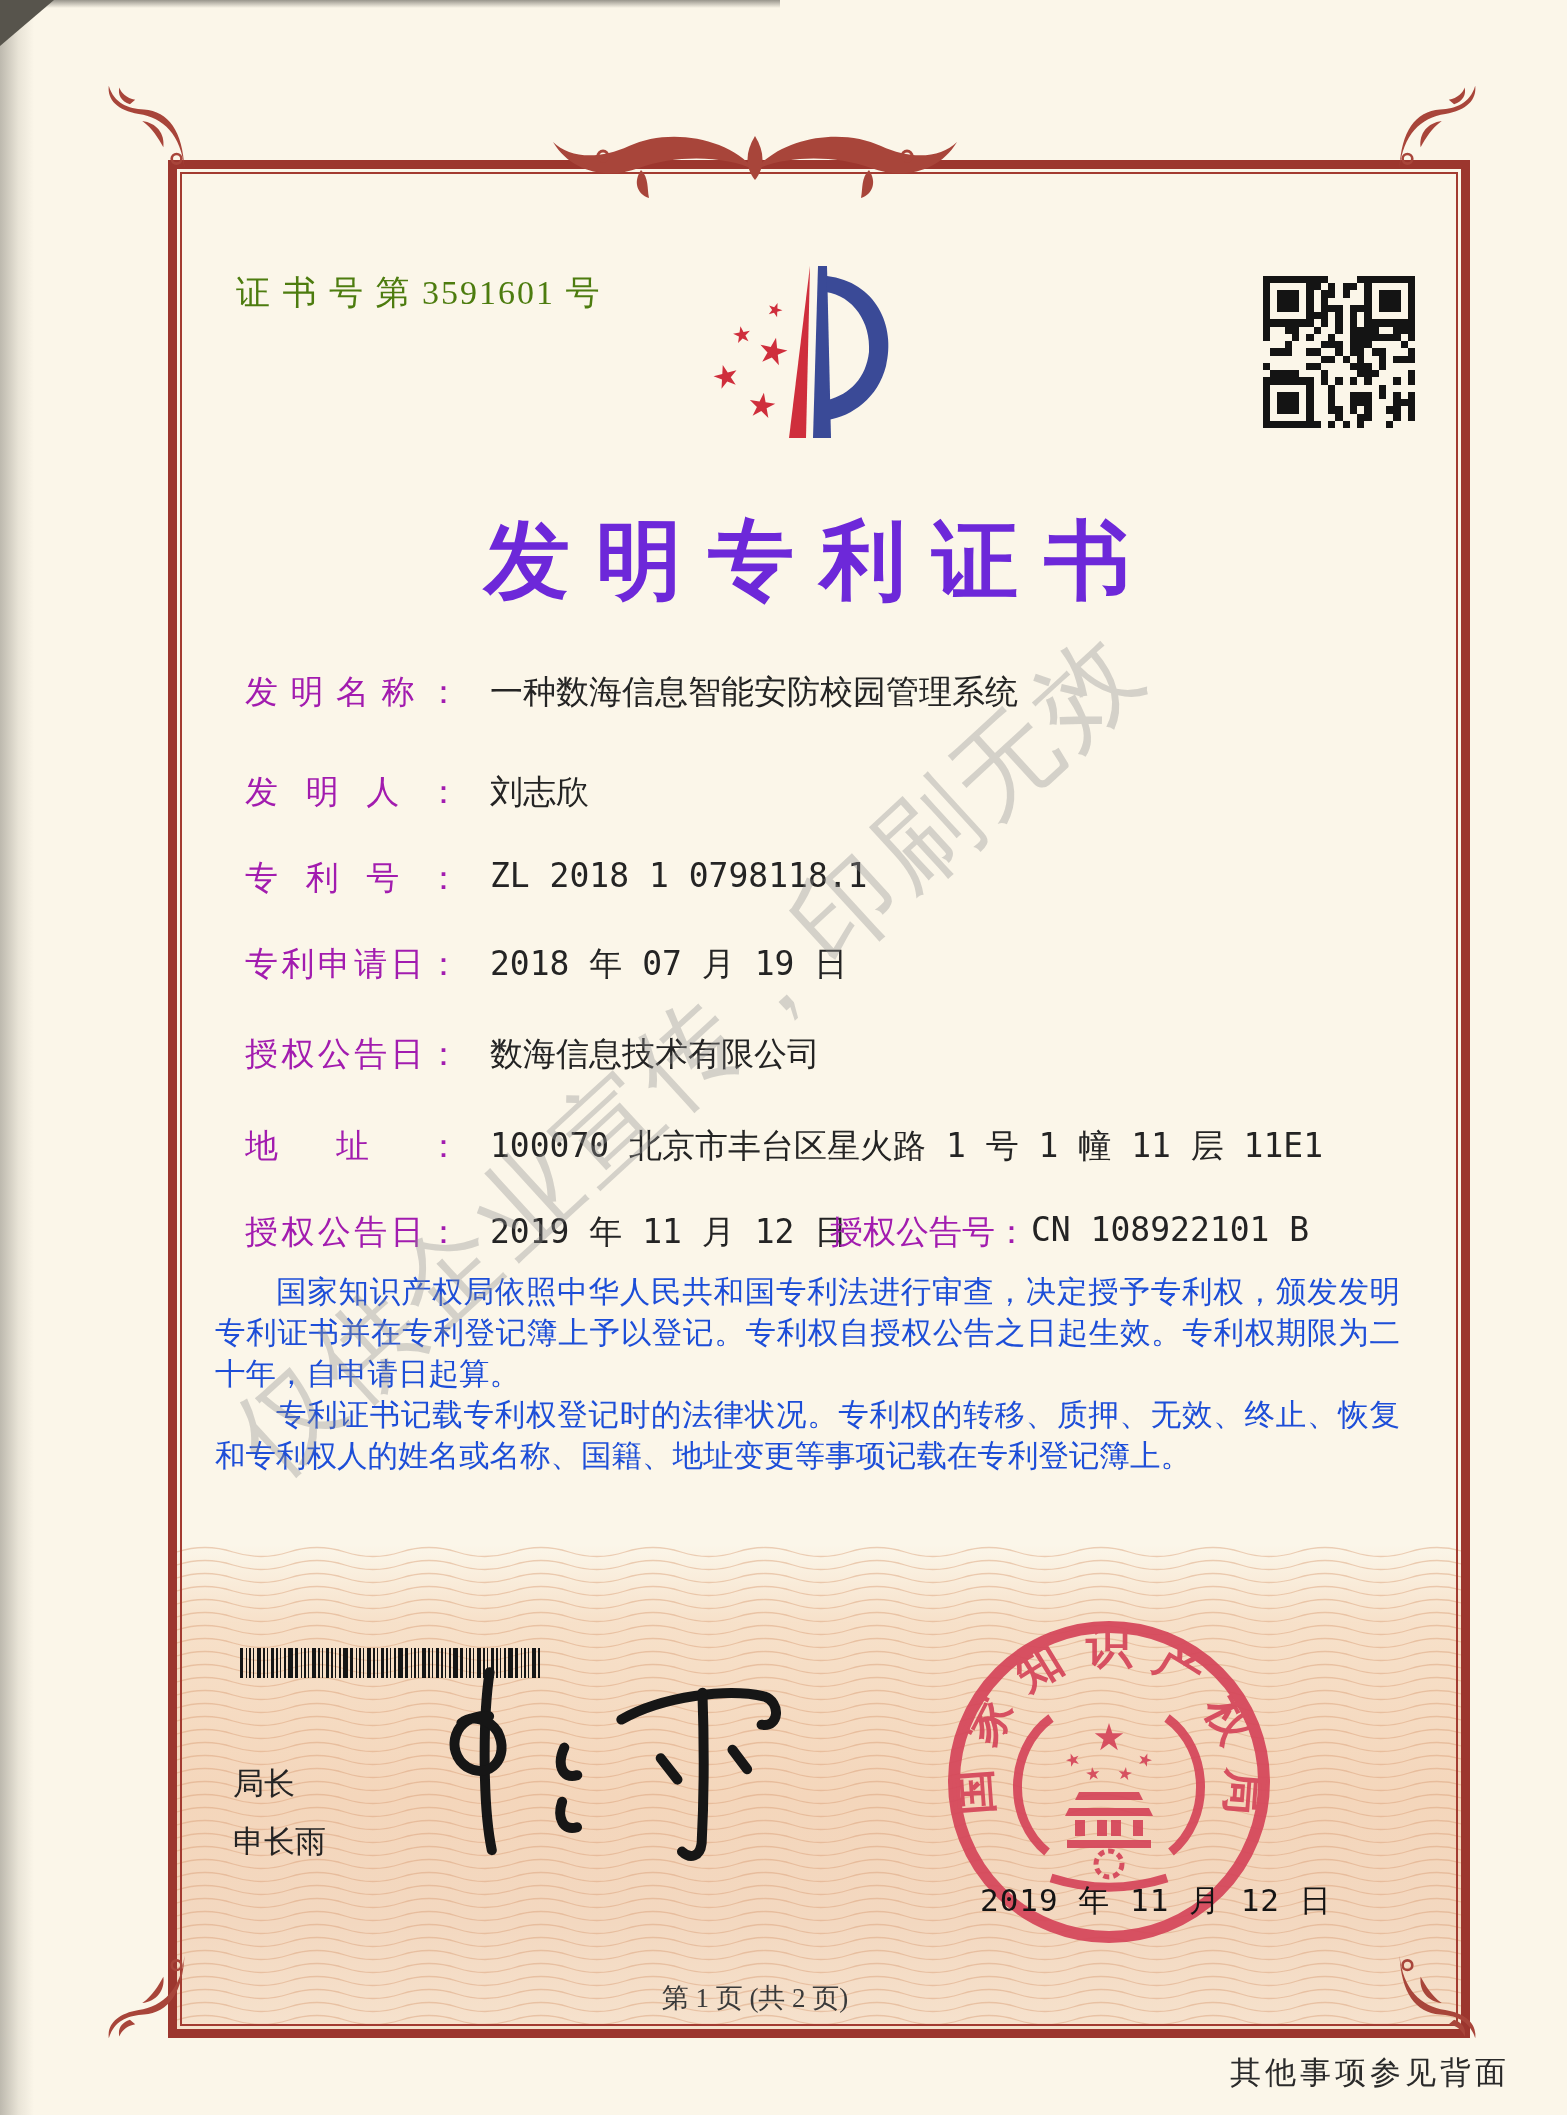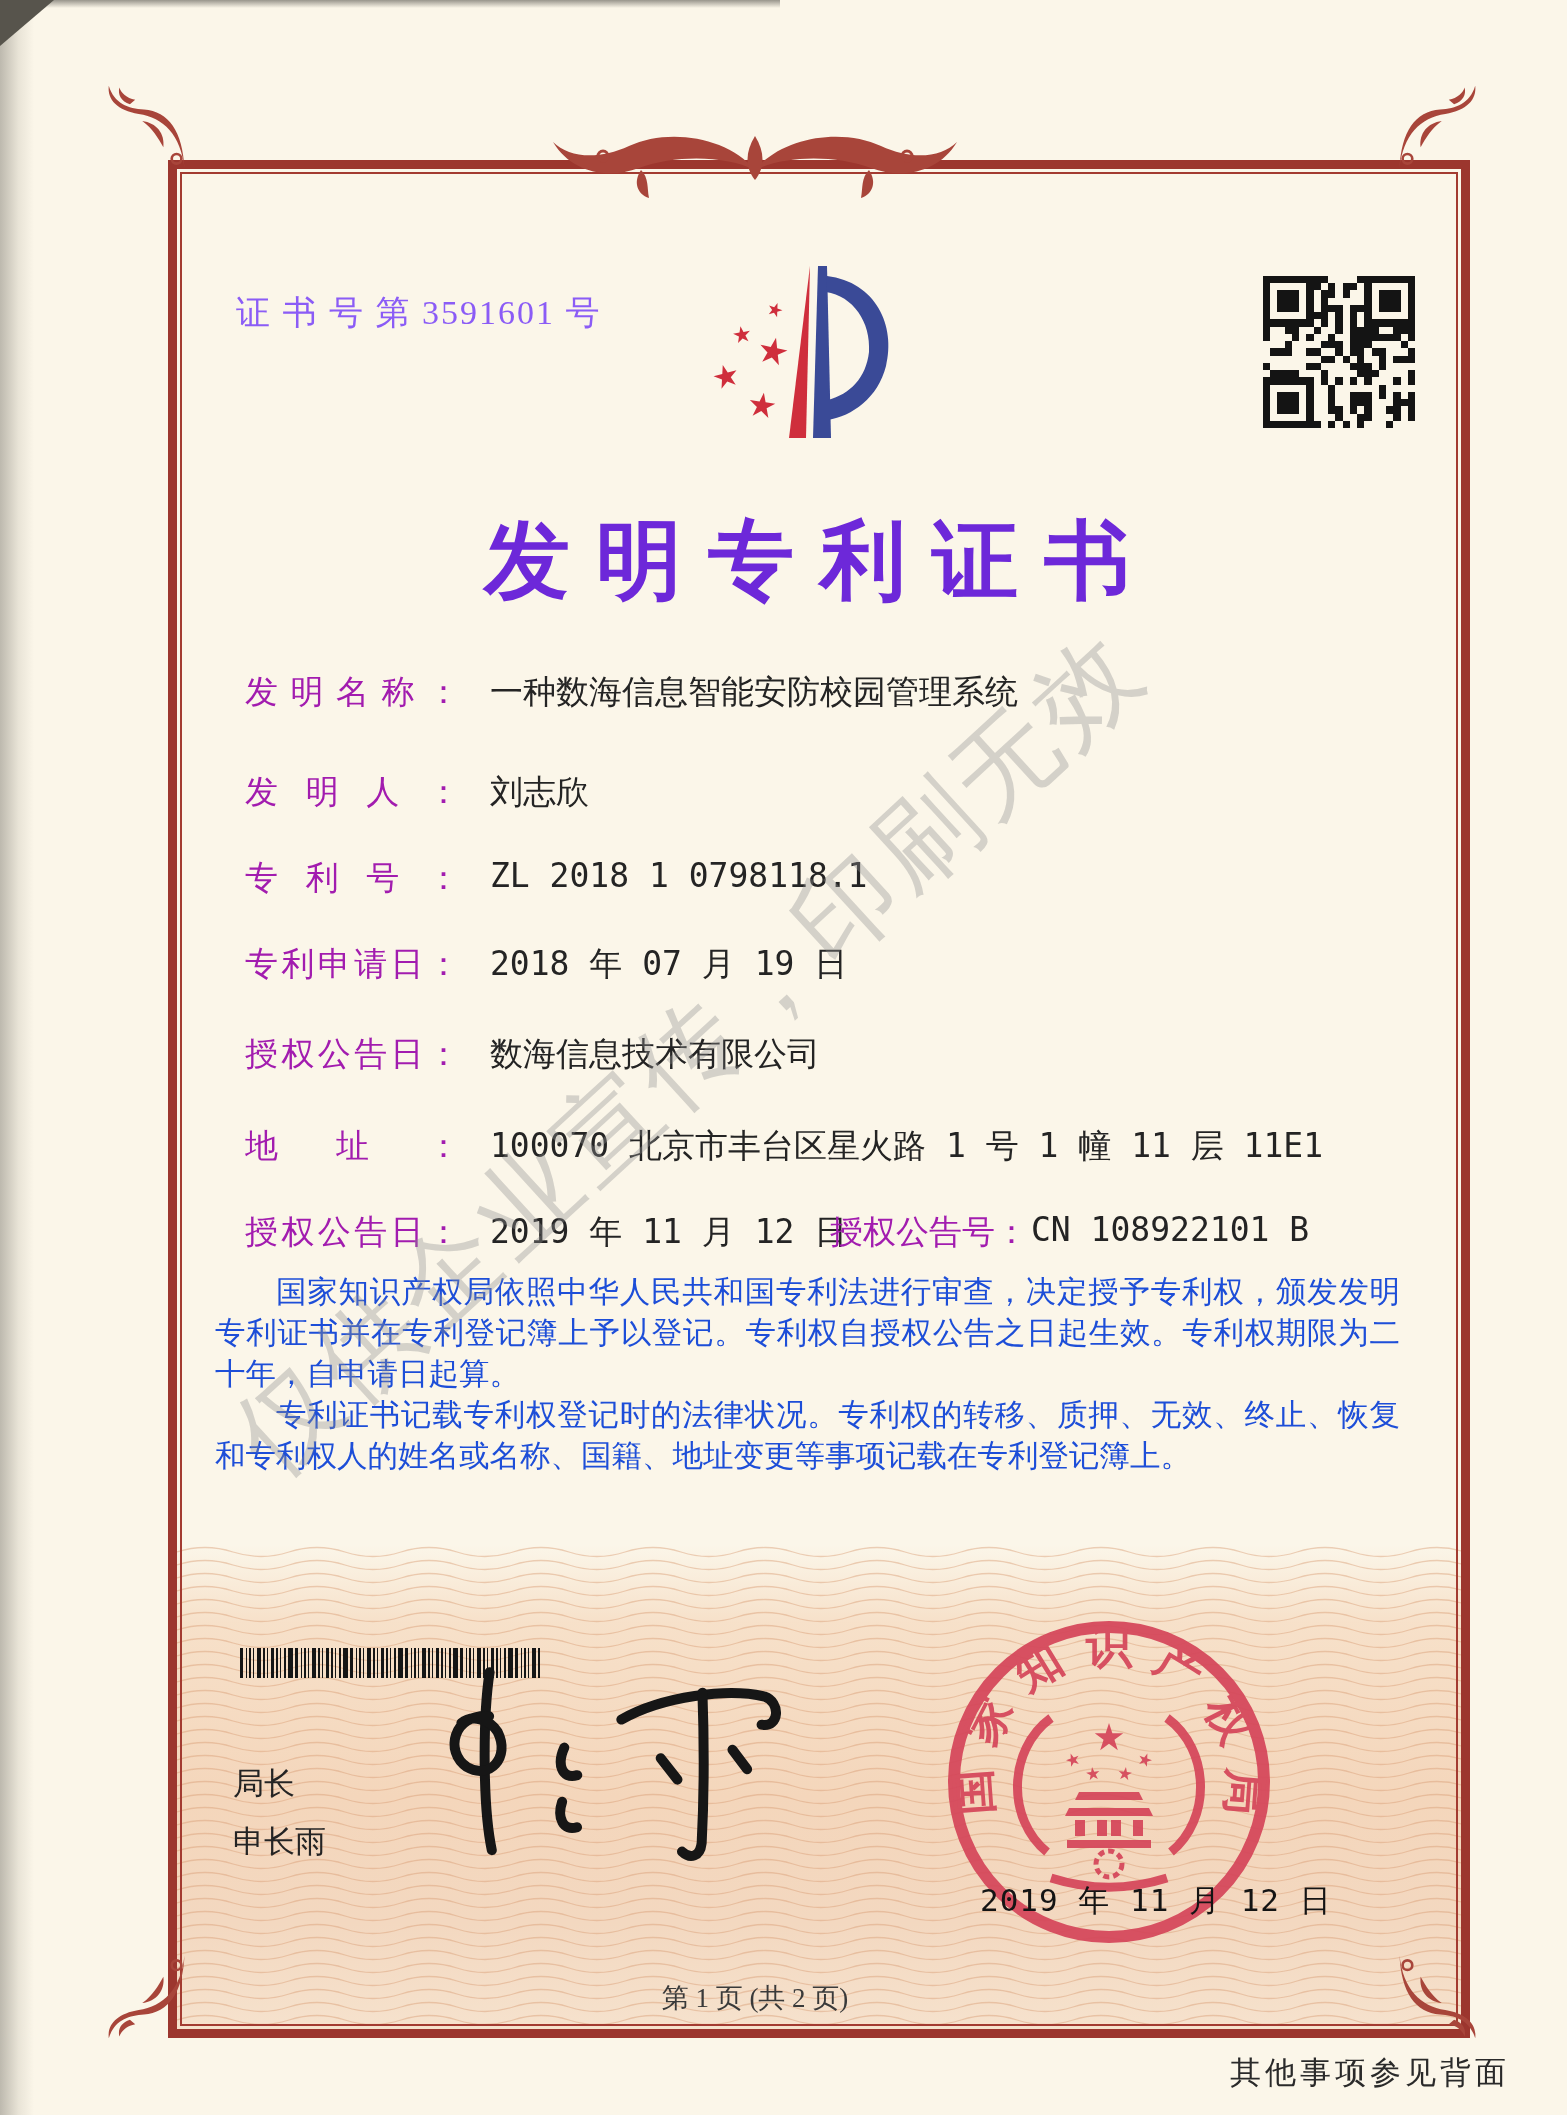--- a/index.html
+++ b/index.html
@@ -16,21 +16,21 @@
   
   .wave-band{left:177px;top:1545px;width:1284px;height:484px;
     background:linear-gradient(180deg,rgba(247,226,203,0) 0%,rgba(246,221,196,.85) 16%,
       #f4d6bb 52%,#f3d8c0 78%,#f6e2cd 100%);}
   .wave-band svg{position:absolute;left:0;top:0;opacity:.75;}
   
   .frame{left:168px;top:160px;width:1284px;height:1860px;border:9px solid #9c362e;}
   .frame-inner{position:absolute;left:3px;top:3px;right:3px;bottom:3px;border:2px solid #a33b31;}
   .orn{color:#a8453a;}
   
-  .cert-no{left:236px;top:270px;font-size:34px;letter-spacing:2px;color:#8b5cf6;margin-top:20px;}
+  .cert-no{left:236px;top:270px;font-size:34px;letter-spacing:2px;color:#4d7c0f;}
   .title{left:156px;top:503px;width:1302px;text-align:center;font-size:86px;font-weight:700;
     letter-spacing:26px;padding-left:26px;box-sizing:border-box;color:#6d28d9;white-space:nowrap;}
   
   .f-row{left:245px;width:1200px;display:flex;align-items:flex-start;white-space:nowrap;}
   .f-label{display:inline-block;width:215px;text-align:justify;text-align-last:justify;
     font-size:33px;color:#a21caf;flex:0 0 215px;}
   .f-value{margin-left:30px;font-size:33px;color:#242424;
     font-family:"DejaVu Sans Mono","Liberation Mono",monospace;}
   .pair2{position:absolute;left:585px;top:0;display:flex;}
   .pair2 .f-label{width:185px;flex:0 0 185px;}

